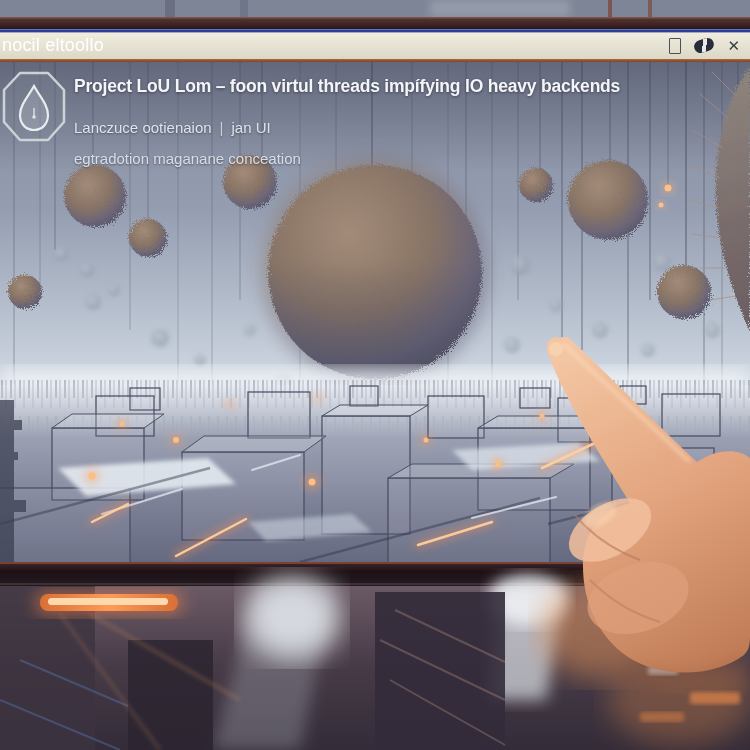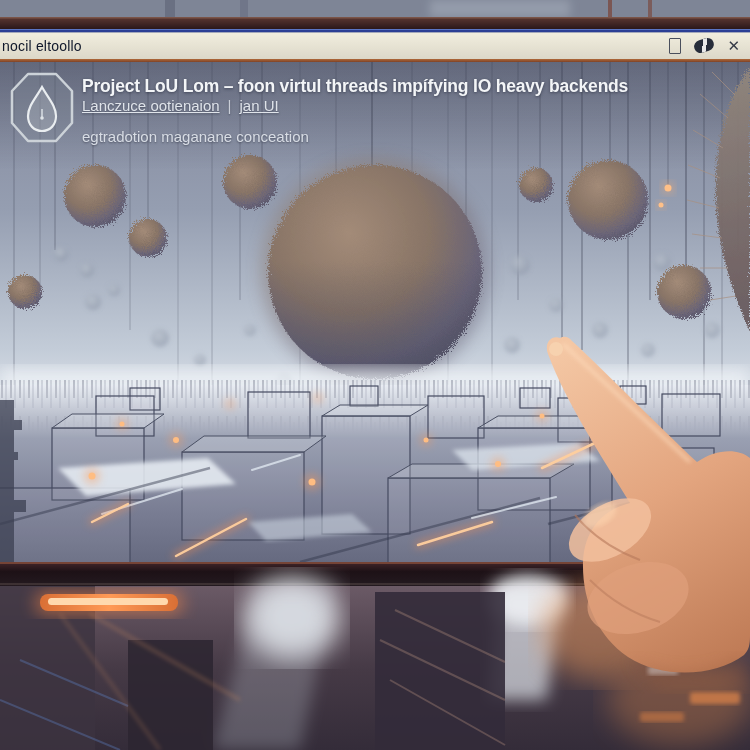--- a/index.html
+++ b/index.html
@@ -4,37 +4,37 @@
 <style>
   html,body{margin:0;padding:0;background:#222;}
   #stage{position:relative;width:750px;height:750px;overflow:hidden;
          font-family:"Liberation Sans",sans-serif;background:#82879b;}
   #scene-svg{position:absolute;left:0;top:0;width:750px;height:750px;display:block;}
 
   
   .titlebar{position:absolute;left:0;top:32px;width:750px;height:27px;
             display:flex;align-items:center;justify-content:space-between;
             box-sizing:border-box;padding:0 10px 0 2px;z-index:30;}
-  .titlebar-title{font-size:14px;color:#0f172a;letter-spacing:.2px;white-space:nowrap;}
+  .titlebar-title{font-size:18px;color:#ffffff;letter-spacing:.2px;white-space:nowrap;}
   .win-controls{display:flex;align-items:center;gap:13px;}
   .ctl-max{width:10px;height:14px;border:1.6px solid #4a4f5c;border-radius:1px;display:inline-block;}
   .ctl-eraser{width:20px;height:13px;background:#272d3a;border-radius:7px/6px;
               transform:rotate(-18deg);display:inline-block;position:relative;overflow:hidden;}
   .ctl-eraser::after{content:"";position:absolute;inset:0;
               background:linear-gradient(115deg,transparent 44%,#e9e9e9 44%,#e9e9e9 60%,transparent 60%);}
   .ctl-close{font-size:15px;color:#363b47;line-height:1;font-weight:400;}
 
   
-  .banner{position:absolute;left:8px;top:70px;width:690px;z-index:20;display:flex;align-items:center;}
+  .banner{position:absolute;left:0;top:70px;width:690px;z-index:20;display:flex;align-items:flex-start;}
   .banner-icon{width:64px;height:74px;flex:0 0 64px;margin-left:2px;}
   .banner-text{padding-left:8px;padding-top:6px;}
   .banner-title{font-size:17.5px;font-weight:600;color:#f3f5f7;letter-spacing:-.2px;
                 text-shadow:0 1px 3px rgba(25,30,45,.55);white-space:nowrap;}
-  .banner-sub{font-size:15px;color:rgba(233,238,243,.93);margin-top:0;
-              text-shadow:0 1px 2px rgba(25,30,45,.5);text-decoration:underline;}
+  .banner-sub{font-size:15px;color:rgba(233,238,243,.93);margin-top:22px;
+              text-shadow:0 1px 2px rgba(25,30,45,.5);}
   .banner-sub .divider{margin:0 8px;opacity:.8;}
   .banner-sub2{font-size:15px;color:rgba(228,233,239,.9);margin-top:14px;
                text-shadow:0 1px 2px rgba(25,30,45,.5);}
 </style>
 </head>
 <body>
 
 <div id="stage">
 
 <svg id="scene-svg" viewBox="0 0 750 750">

